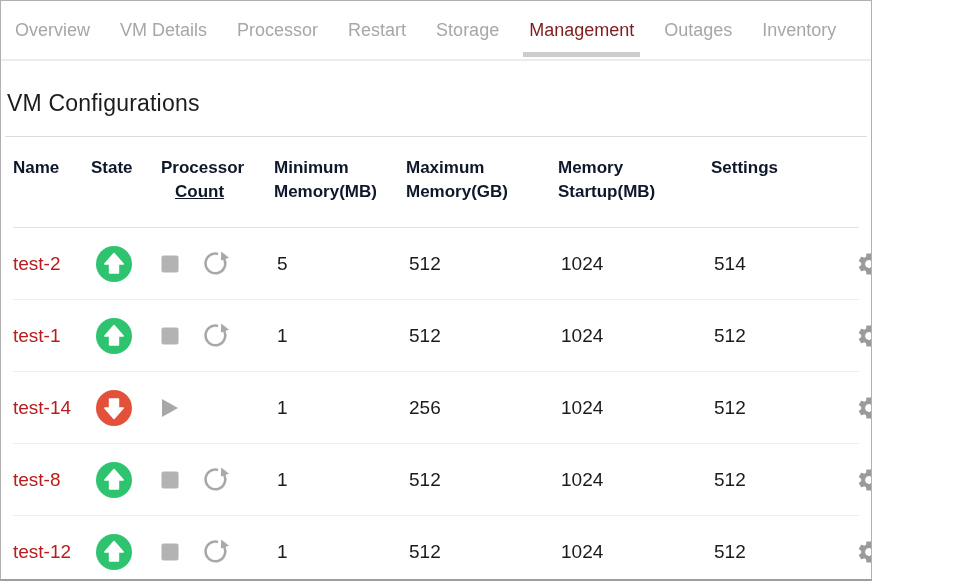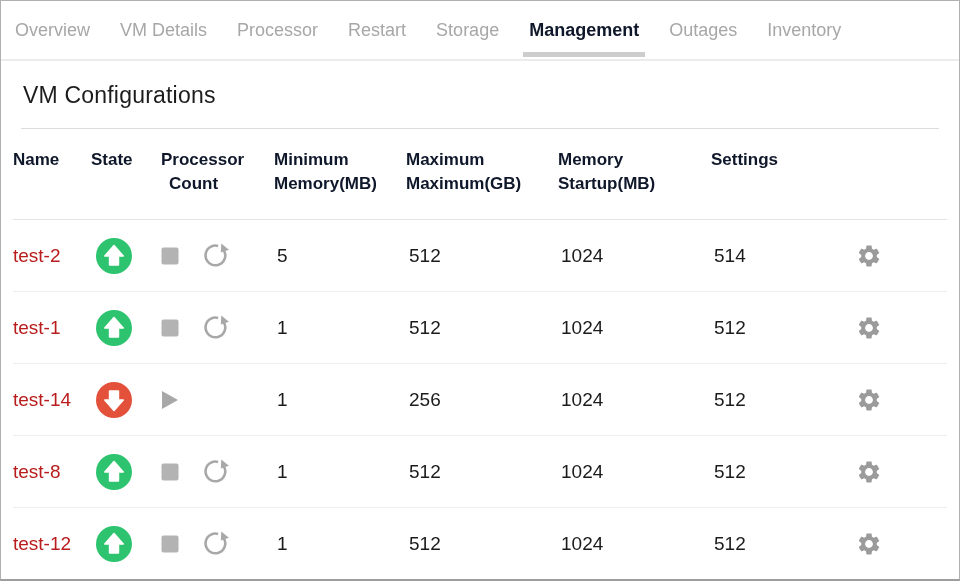--- a/index.html
+++ b/index.html
@@ -1,21 +1,21 @@
 <!DOCTYPE html>
 <html><head>
 <meta charset="utf-8">
 <style>
   * { margin:0; padding:0; box-sizing:border-box; }
   html,body { background:#ffffff; }
   body { font-family:"Liberation Sans", sans-serif; }
 
   .screen {
     position:relative;
-    width:960px; height:581px;
+    width:872px; height:581px;
     background:#ffffff;
     border:1px solid #b0b0b0;
     border-bottom:2px solid #9e9e9e;
     overflow:hidden;
   }
 
   
   .tabbar {
     display:flex;
     align-items:center;
@@ -28,35 +28,35 @@
     position:relative;
     font-size:18px;
     color:#a7a7a7;
     padding:0 4px;
     height:60px;
     line-height:60px;
     white-space:nowrap;
     cursor:pointer;
   }
   .tab.active {
-    color:#0f172a;
-    font-weight:700;
+    color:#7f1d1d;
+    font-weight:400;
   }
   .tab.active::after {
     content:"";
     position:absolute;
     left:-2px; right:-2px; bottom:3px;
     height:5px;
     background:#cdcdcd;
   }
 
   
   .section-head {
-    margin:0 20px;
-    padding:21px 2px 19px 2px;
+    margin:0 4px;
+    padding:29px 2px 19px 2px;
     border-bottom:1px solid #dcdcdc;
   }
   .section-head h1 {
     font-size:23px;
     font-weight:400;
     color:#1c1c1c;
     letter-spacing:0.2px;
   }
 
   
@@ -70,21 +70,21 @@
     padding-top:19px;
     border-bottom:1px solid #e3e3e3;
   }
   .th {
     font-size:17px;
     font-weight:700;
     color:#0f172a;
     line-height:1.4;
   }
   .th .line2 { display:block; }
-  .th .line2.indent-sm { margin-left:8px; }
+  .th .line2.indent-sm { margin-left:14px;text-decoration:underline; }
 
   .row {
     height:72px;
     align-items:center;
     border-bottom:1px solid #efefef;
   }
   .cell { font-size:19px; color:#1b1b1b; }
   .name-cell { font-size:19px; color:#b91c1c; }
   .num-cell { padding-left:3px; }
 
@@ -130,21 +130,21 @@
       <div class="th">
         <span>State</span>
       </div>
       <div class="th">
         <span>Processor</span><span class="line2 indent-sm">Count</span>
       </div>
       <div class="th">
         <span>Minimum</span><span class="line2">Memory(MB)</span>
       </div>
       <div class="th">
-        <span>Maximum</span><span class="line2">Maximum(GB)</span>
+        <span>Maximum</span><span class="line2">Memory(GB)</span>
       </div>
       <div class="th">
         <span>Memory</span><span class="line2">Startup(MB)</span>
       </div>
       <div class="th">
         <span>Settings</span>
       </div>
     </div>
 
     <div id="table-body">

